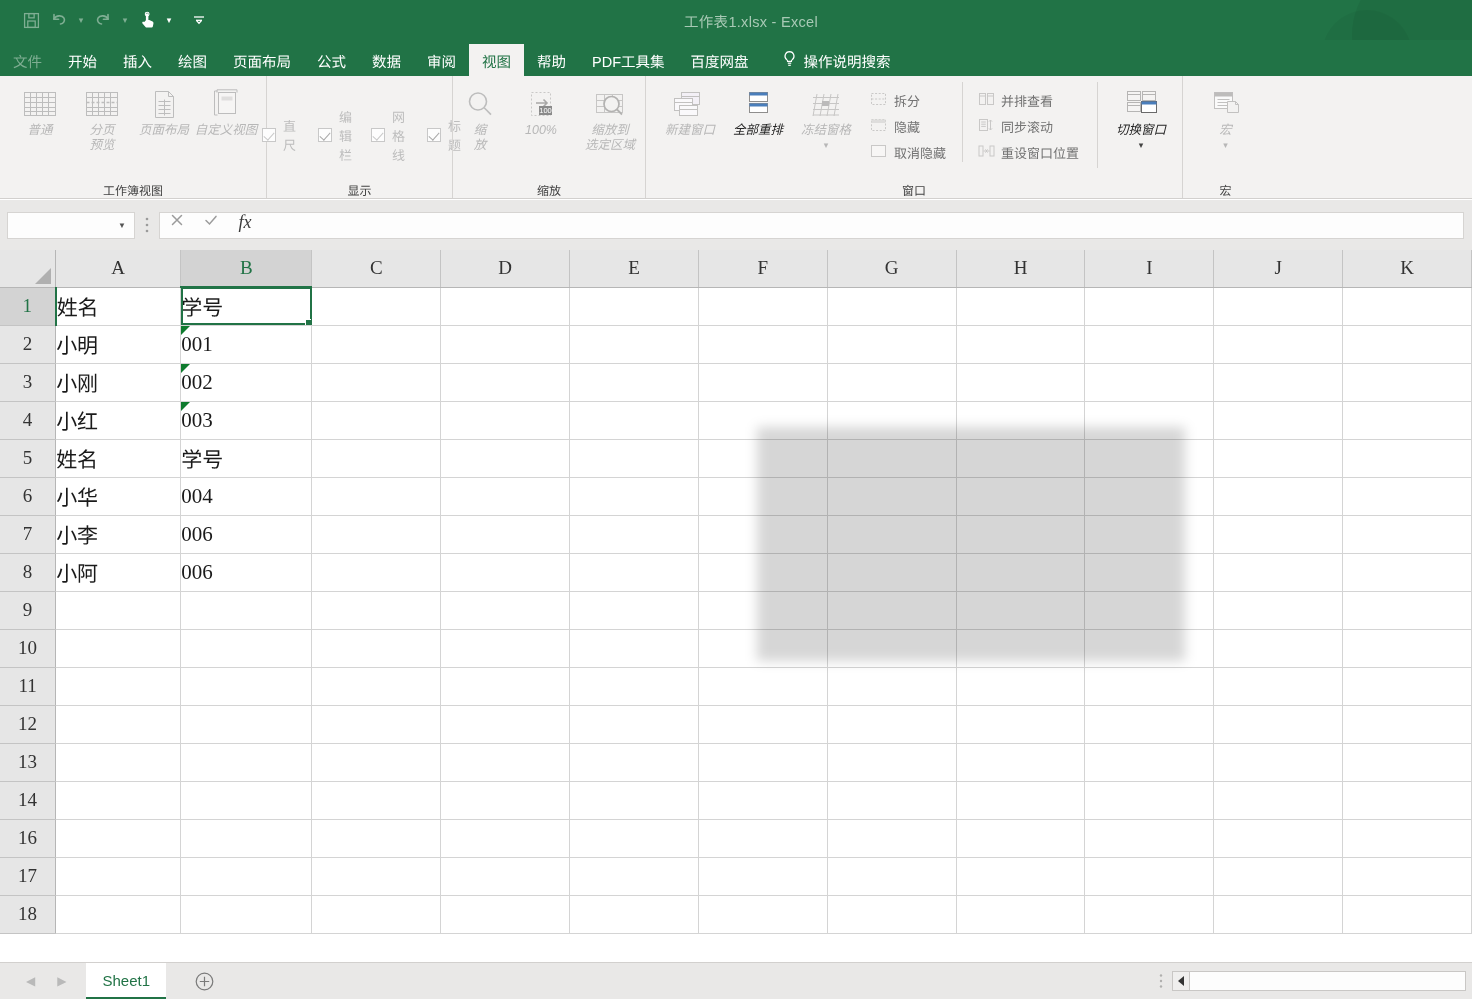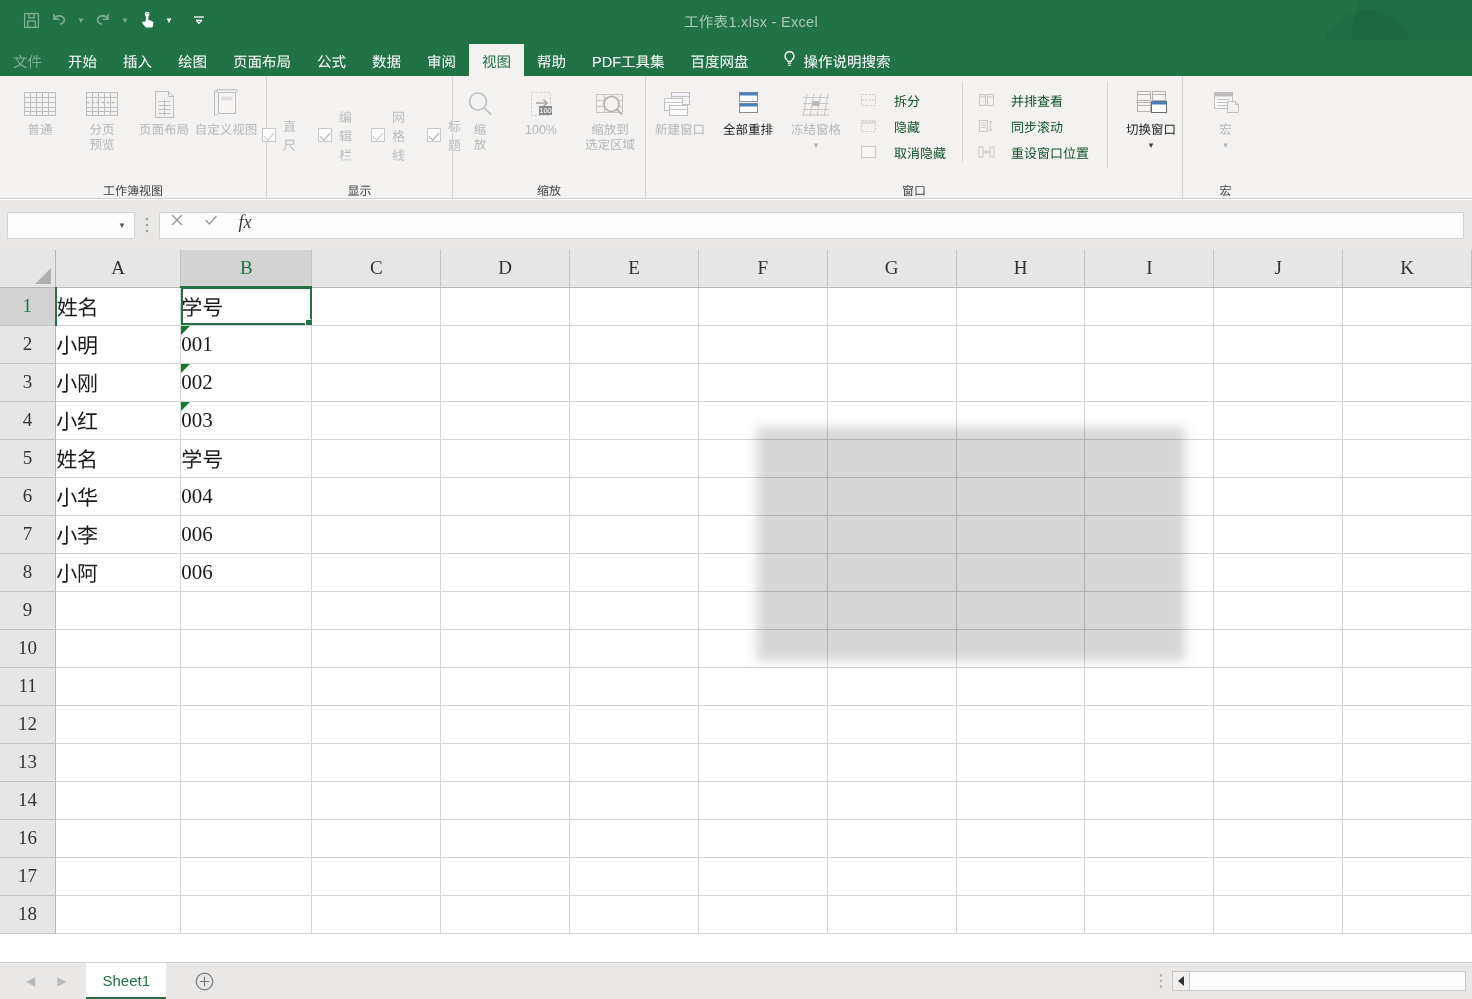--- a/index.html
+++ b/index.html
@@ -81,42 +81,42 @@
     font-size: 12px; color: #444444;
   }
   .bigbtn {
     width: 62px; min-height: 74px;
     display: flex; flex-direction: column; align-items: center;
     padding-top: 4px; gap: 3px;
   }
   .bigbtn .ico { height: 34px; display: flex; align-items: flex-end; justify-content: center; }
   .bigbtn .lbl {
     font-size: 12.5px; line-height: 15px; text-align: center;
-    color: #b7b7b7; width: 64px;
+    color: #b7b7b7; width: 64px; font-style: italic;
   }
   .bigbtn.enabled .lbl { color: #262626; }
   .bigbtn .caret { font-size: 9px; line-height: 8px; color: #b7b7b7; }
   .bigbtn.enabled .caret { color: #444; }
 
   .chkcol { display: flex; flex-direction: row; gap: 19px; padding: 8px 4px 0 8px; }
   .chkrow { display: flex; align-items: center; gap: 22px; }
   .chk { display: flex; align-items: center; gap: 7px; font-size: 13px; color: #bdbdbd; }
   .chkbox {
     width: 14px; height: 14px; border: 1px solid #c8c8c8; background: #fdfdfd;
     position: relative; flex: none;
   }
   .chkbox.checked::after {
     content: ""; position: absolute; left: 3px; top: 1px;
     width: 5px; height: 9px; border: solid #c9c9c9;
     border-width: 0 1.6px 1.6px 0; transform: rotate(42deg);
   }
   .chkbox.checked.dark::after { border-color: #a9a9a9; }
 
   .smallcol { display: flex; flex-direction: column; gap: 7px; padding: 9px 6px 0 8px; }
-  .smallitem { display: flex; align-items: center; gap: 16px; font-size: 13px; color: #14532d; white-space: nowrap; }
+  .smallitem { display: flex; align-items: flex-start; gap: 6px; font-size: 13px; color: #737373; white-space: nowrap; }
   .smallitem .sico { width: 18px; height: 17px; display: flex; align-items: center; justify-content: center; flex: none; }
 
   
   .fbar {
     position: absolute; left: 0; top: 200px; width: 1472px; height: 50px;
     background: #e9e8e7;
     display: flex; align-items: center;
   }
   .namebox {
     margin-left: 7px; width: 128px; height: 27px;

